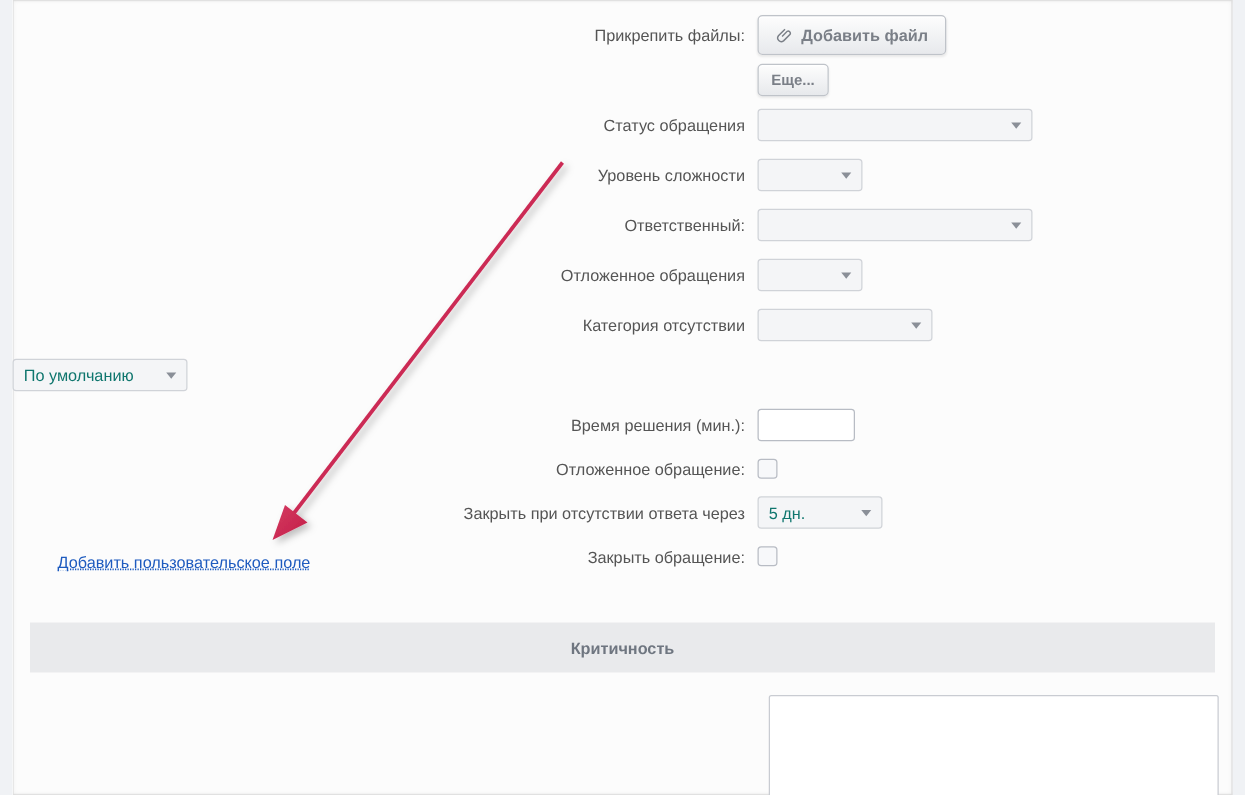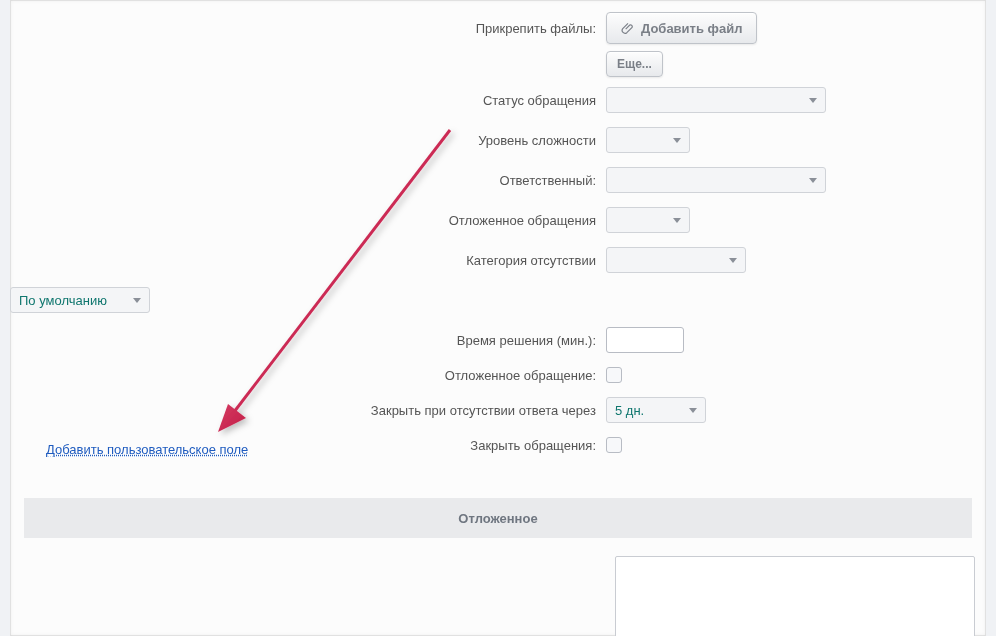--- a/index.html
+++ b/index.html
@@ -266,34 +266,34 @@
       <div class="row" style="height:40px;">
         <div class="label" style="line-height:15px;">Закрыть при отсутствии ответа через</div>
         <div class="control">
           <div class="sel small" style="width:100px;">
             <span>5 дн.</span>
           </div>
         </div>
       </div>
 
       <div class="row" style="height:30px;">
-        <div class="label">Закрыть обращения:</div>
+        <div class="label">Закрыть обращение:</div>
         <div class="control">
           <span class="chk"></span>
         </div>
       </div>
 
     </div>
 
     <div class="link-wrap">
       <span class="link">Добавить пользовательское поле</span>
     </div>
 
     <div class="comment-bar">
-      <span>Отложенное</span>
+      <span>Критичность</span>
     </div>
 
     <div class="comment-box"></div>
 
     <svg class="arrow-svg" width="976" height="636">
       <defs>
         <linearGradient id="arrGrad" x1="0" y1="0" x2="1" y2="1">
           <stop offset="0%" stop-color="#d53a62"></stop>
           <stop offset="100%" stop-color="#c21e46"></stop>
         </linearGradient>

